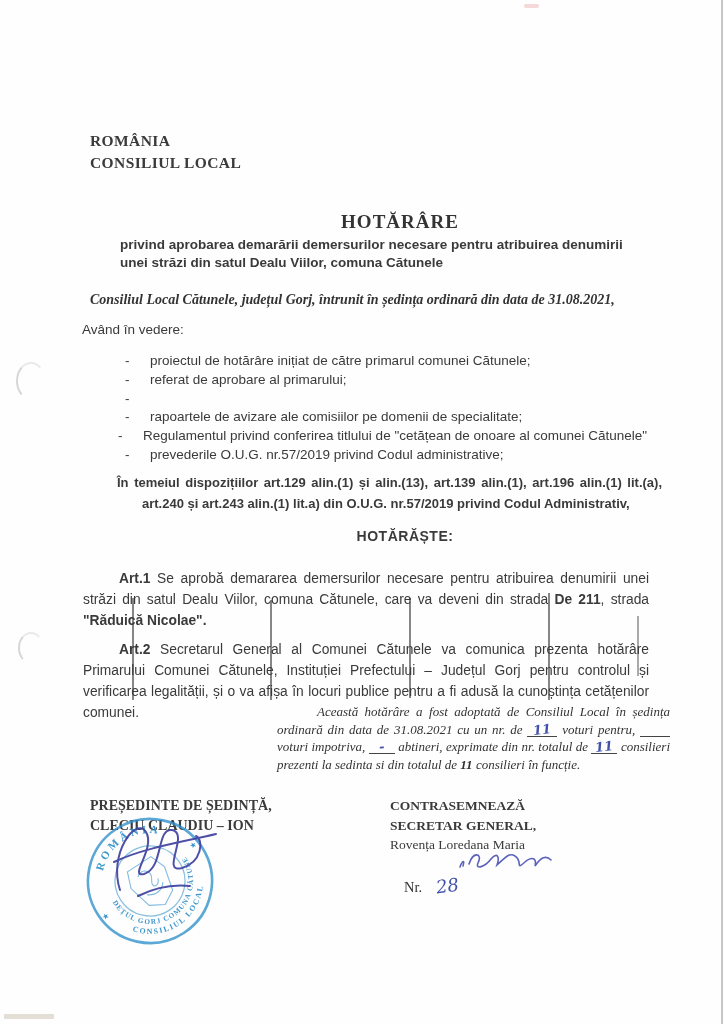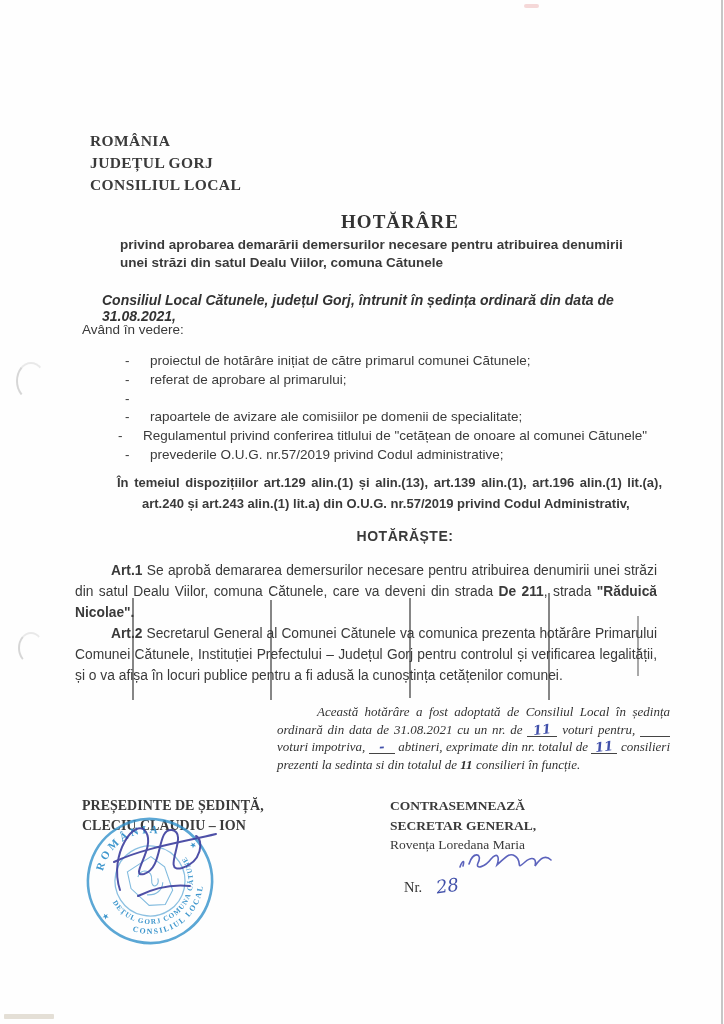--- a/index.html
+++ b/index.html
@@ -11,44 +11,44 @@
   
   .letterhead{position:absolute;left:90px;top:130px;font-family:"Liberation Serif",serif;
     font-weight:bold;font-size:15.5px;line-height:22px;letter-spacing:.4px;color:#3a3a3a;}
   
   .title{position:absolute;left:0;top:211px;width:800px;text-align:center;
     font-family:"Liberation Serif",serif;font-weight:bold;font-size:19px;letter-spacing:1px;color:#333;}
   .subtitle{position:absolute;left:120px;top:236px;width:566px;text-align:left;
     font-weight:bold;font-size:13.5px;line-height:18px;color:#3a3a3a;}
   
   .session{position:absolute;left:90px;top:292px;width:580px;
-    font-family:Liberation Sans, sans-serif;font-style:italic;font-weight:bold;font-size:14px;color:#333;margin-left:12px;}
+    font-family:Liberation Serif, serif;font-style:italic;font-weight:bold;font-size:14px;color:#333;}
   .having{position:absolute;left:82px;top:322px;font-size:13.5px;color:#3a3a3a;}
   .bullets{position:absolute;left:125px;top:352px;width:530px;font-size:13.5px;line-height:18.8px;color:#3a3a3a;}
   .li{display:flex;}
   .li .dash{width:25px;flex:0 0 25px;}
   .li.shift{margin-left:-7px;}
   .legal{position:absolute;left:117px;top:472px;width:545px;font-weight:bold;font-size:13px;
     line-height:21px;text-align:justify;color:#3a3a3a;padding-left:25px;text-indent:-25px;box-sizing:border-box;}
   .decides{position:absolute;left:0;top:528px;width:810px;text-align:center;
     font-weight:bold;font-size:14px;letter-spacing:.5px;color:#3a3a3a;}
   
   .articles{position:absolute;left:75px;top:560px;width:582px;font-size:13.8px;line-height:21px;
     text-align:justify;color:#3a3a3a;}
-  .articles p{margin:0;text-indent:36px;}
+  .articles p{margin:8px;text-indent:36px;}
   .b{font-weight:bold;}
   
   .adoption{position:absolute;left:277px;top:703px;width:393px;font-family:"Liberation Serif",serif;
     font-style:italic;font-size:13px;line-height:17.5px;text-align:justify;color:#333;text-indent:40px;}
   .blank{display:inline-block;border-bottom:1.2px solid #444;text-align:center;text-indent:0;
     line-height:13px;vertical-align:baseline;}
   .hand{font-family:"DejaVu Serif",serif;font-style:italic;color:#4150aa;font-weight:bold;}
   .blank .hand{display:inline-block;transform:rotate(-6deg);}
   
-  .president{position:absolute;left:82px;top:796px;font-family:"Liberation Serif",serif;
+  .president{position:absolute;left:90px;top:796px;font-family:"Liberation Serif",serif;
     font-weight:bold;font-size:14px;line-height:20px;color:#3a3a3a;}
   .countersign{position:absolute;left:390px;top:796px;width:215px;
     font-family:"Liberation Serif",serif;font-size:13.5px;line-height:19.5px;color:#3a3a3a;}
   .countersign .r1,.countersign .r2{font-weight:bold;}
   .nr{position:absolute;left:404px;top:875px;font-family:"Liberation Serif",serif;font-size:14.5px;color:#333;}
   .nr .hand28{font-family:"DejaVu Serif",serif;font-style:italic;font-size:18px;color:#4150aa;
     display:inline-block;transform:rotate(-8deg);margin-left:10px;}
   
   .stamp-box{position:absolute;left:80px;top:811px;width:140px;height:140px;}
   .sig-president{position:absolute;left:98px;top:804px;width:130px;height:110px;}
@@ -78,21 +78,20 @@
   <div class="hole" style="left:18px;top:632px;width:22px;height:28px;"></div>
 
   <div class="crease" style="left:132px;top:598px;height:102px;"></div>
   <div class="crease" style="left:270px;top:600px;height:100px;"></div>
   <div class="crease" style="left:409px;top:598px;height:100px;"></div>
   <div class="crease" style="left:548px;top:593px;height:107px;"></div>
   <div class="crease" style="left:637px;top:616px;height:60px;opacity:.7;"></div>
 
   <div class="letterhead">
     <div>ROMÂNIA</div>
-    <div>JUDEȚUL GORJ</div>
     <div>CONSILIUL LOCAL</div>
   </div>
 
   <div class="title">HOTĂRÂRE</div>
   <div class="subtitle">
     <div>privind aprobarea demarării demersurilor necesare pentru atribuirea denumirii</div>
     <div>unei străzi din satul Dealu Viilor, comuna Cătunele</div>
   </div>
 
   <div class="session">Consiliul Local Cătunele, județul Gorj, întrunit în ședința ordinară din data de 31.08.2021,</div>

